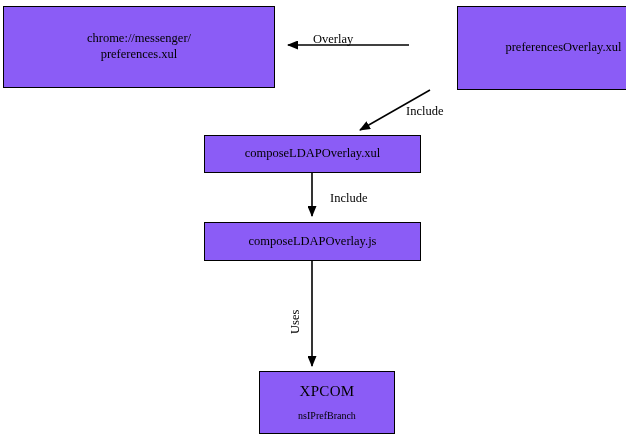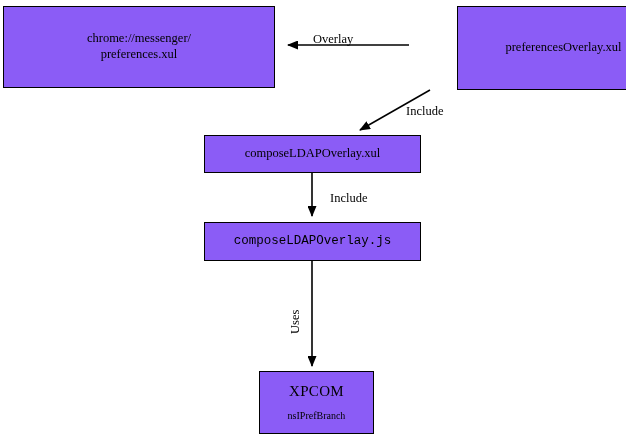--- a/index.html
+++ b/index.html
@@ -89,25 +89,25 @@
   </div>
 
   <div class="box" style="left:410px; top:6px; width:213px; height:84px;margin-left:47px;">
     <span class="line">preferencesOverlay.xul</span>
   </div>
 
   <div class="box" style="left:204px; top:135px; width:217px; height:38px;">
     <span class="line">composeLDAPOverlay.xul</span>
   </div>
 
-  <div class="box" style="left:204px; top:222px; width:217px; height:39px;font-family:Liberation Mono, monospace;">
+  <div class="box" style="left:204px; top:222px; width:217px; height:39px;">
     <span class="line">composeLDAPOverlay.js</span>
   </div>
 
-  <div class="box" style="left:259px; top:371px; width:115px; height:63px;">
+  <div class="box" style="left:259px; top:371px; width:136px; height:63px;">
     <span class="xpcom-title">XPCOM</span>
     <span class="xpcom-sub">nsIPrefBranch</span>
   </div>
 
   <span class="label" style="left:313px; top:32px;">Overlay</span>
 
   <span class="label" style="left:406px; top:104px;">Include</span>
 
   <span class="label" style="left:330px; top:191px;">Include</span>
 

